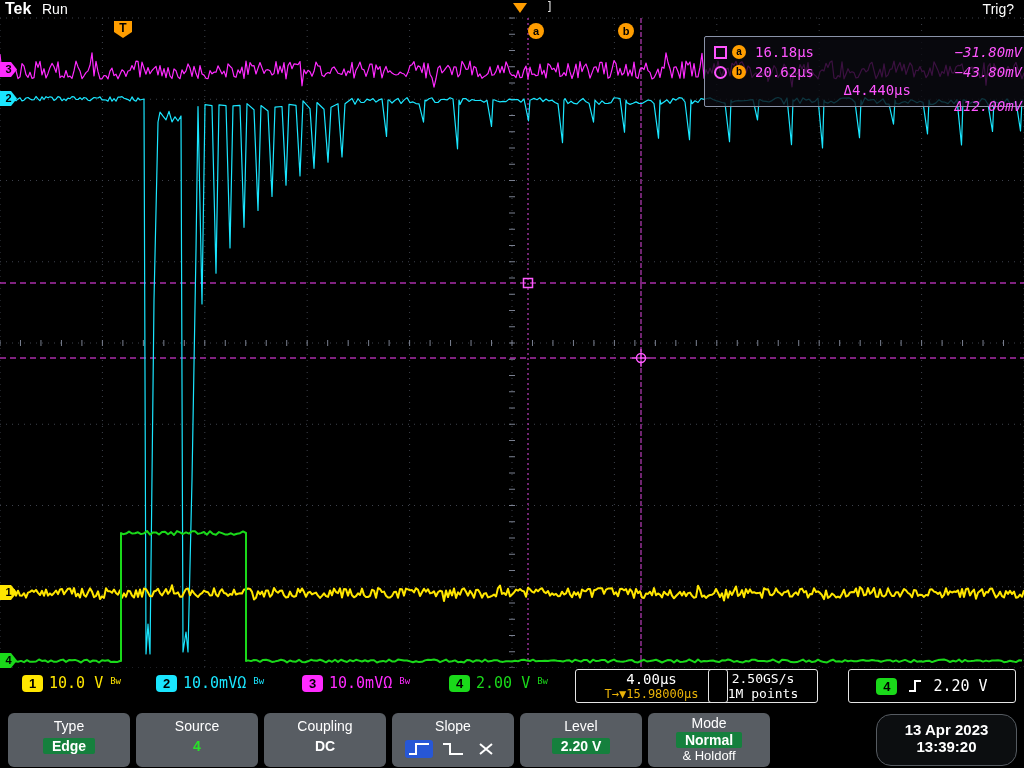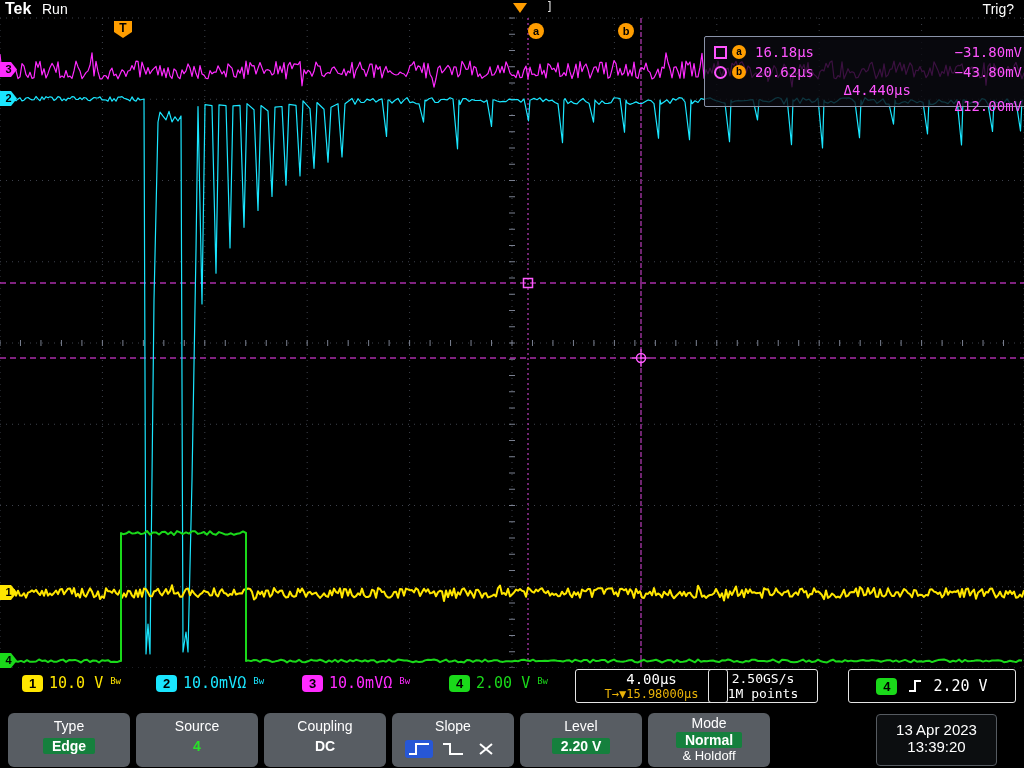--- a/index.html
+++ b/index.html
@@ -36,21 +36,21 @@
   
   #creadout{position:absolute;left:704px;top:36px;width:308px;background:rgba(10,10,16,.80);
             border:1px solid #8a93a8;border-radius:2px;padding:5px 9px 4px;
             font:14px "DejaVu Sans Mono",monospace;color:#ff55ff;}
   .crow{display:flex;align-items:center;height:20px;}
   .cshape{width:9px;height:9px;border:2px solid #ff55ff;margin-right:5px;flex:none;}
   .cshape.circ{border-radius:50%;}
   .cbdg{width:14px;height:14px;border-radius:50%;background:#ff9d00;color:#000;flex:none;
         font:bold 10px "Liberation Sans",sans-serif;line-height:14px;text-align:center;margin-right:9px;}
   .ctime{width:88px;}
-  .clevel{margin-left:auto;}
+  .clevel{margin-left:auto;font-style:italic;}
   .crow.delta{padding-left:39px;flex-direction:column;}
 
   
   #rbar{position:absolute;left:0;top:668px;width:1024px;height:38px;background:#000;
         font:15px "DejaVu Sans Mono",monospace;}
   .chread{position:absolute;top:6px;display:flex;align-items:center;gap:6px;}
   .cbadge{width:21px;height:17px;border-radius:4px;color:#000;text-align:center;flex:none;
           font:bold 13px "Liberation Sans",sans-serif;line-height:17px;}
   .b1{background:#ffe600}.b2{background:#1ae6ff}.b3{background:#ff2bff}.b4{background:#1ad91a}
   .c1{color:#ffe600}.c2{color:#1ae6ff}.c3{color:#ff2bff}.c4{color:#1ad91a}
@@ -73,23 +73,23 @@
   .mlabel{font-size:14px;margin-top:5px;}
   .mbtn3 .mlabel{margin-top:2px;}
   .mval{font-size:14px;font-weight:bold;margin-top:4px;}
   .mbtn3 .mval{margin-top:1px;}
   .mval2{font-size:13px;margin-top:0;}
   .hl{background:#15803d;border-radius:2px;padding:0 9px;display:inline-block;}
   .srcval{color:#28e228;}
   .slopes{display:flex;justify-content:center;gap:6px;margin-top:6px;}
   .sico{display:inline-block;border-radius:3px;padding:1px 2px;line-height:0;}
   .sico.sel{background:#2757d6;}
-  #dtbox{position:absolute;left:876px;top:8px;width:121px;height:52px;background:#0c0e10;
-         border:1px solid #565b61;border-radius:4px;color:#fff;text-align:center;
-         font-weight:normal;font-size:15px;box-sizing:border-box;}
+  #dtbox{position:absolute;left:876px;top:8px;width:141px;height:52px;background:#0c0e10;
+         border:1px solid #565b61;border-radius:15px;color:#fff;text-align:center;
+         font-weight:bold;font-size:15px;box-sizing:border-box;}
   #dtbox .l1{margin-top:6px;}
 </style>
 </head>
 <body>
 
 <div id="scope">
 
   <svg id="wave" width="1024" height="768">
       <line x1="0" y1="18" x2="0" y2="668" stroke="#3d414b" stroke-dasharray="1,5"></line>
       <line x1="102.4" y1="18" x2="102.4" y2="668" stroke="#3d414b" stroke-dasharray="1,5"></line>

